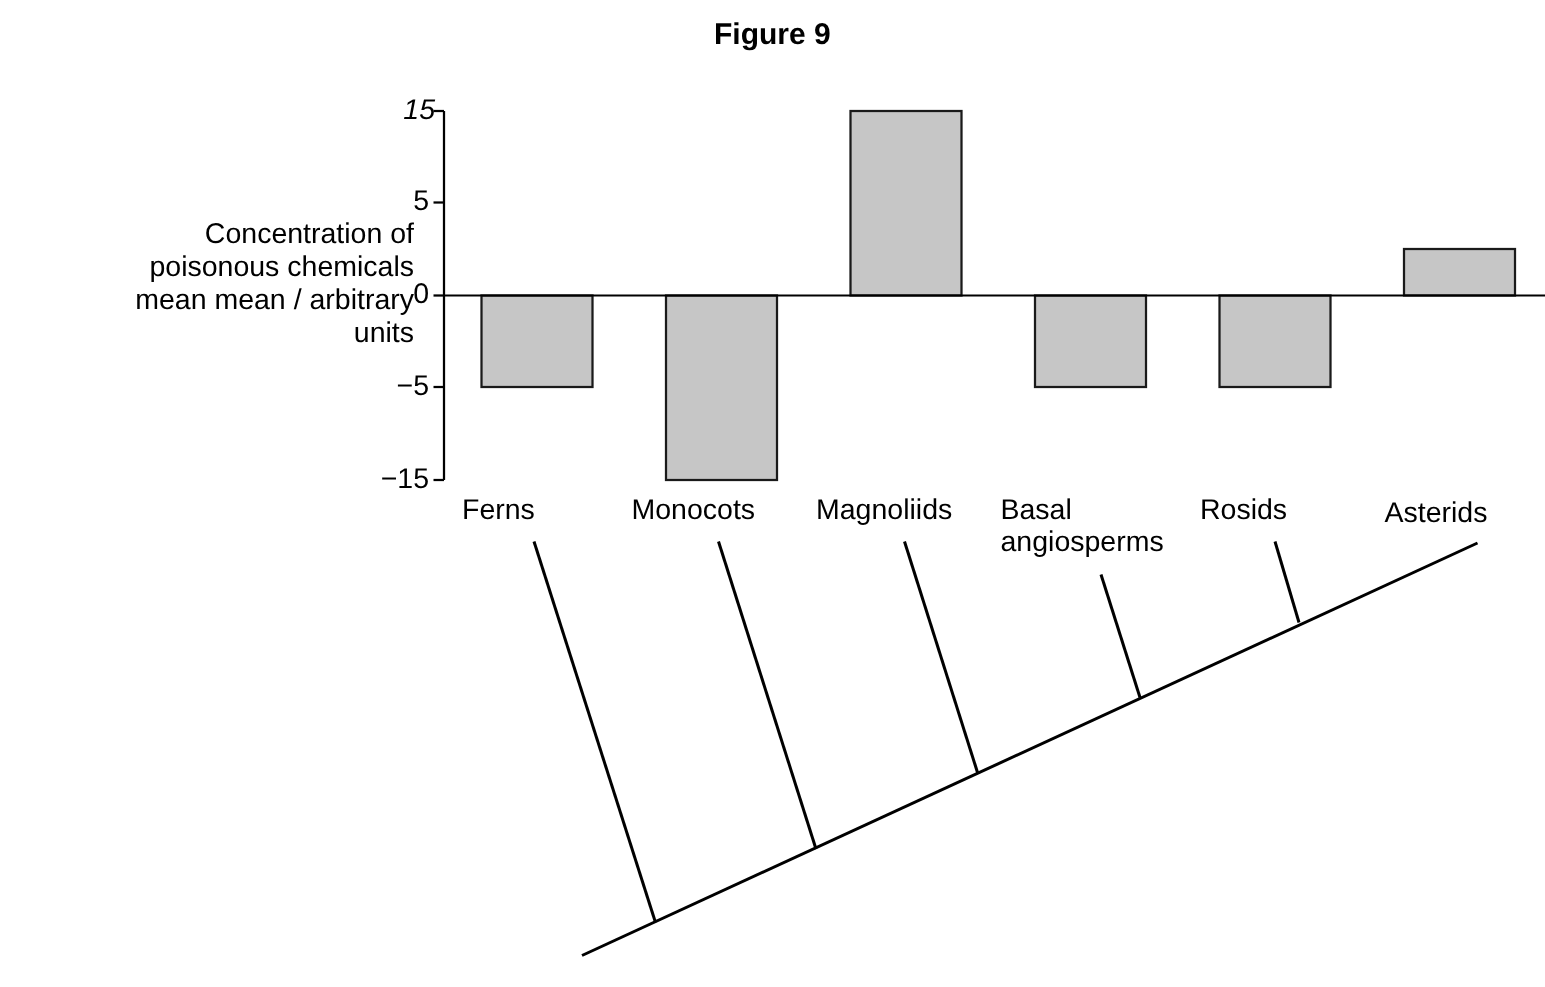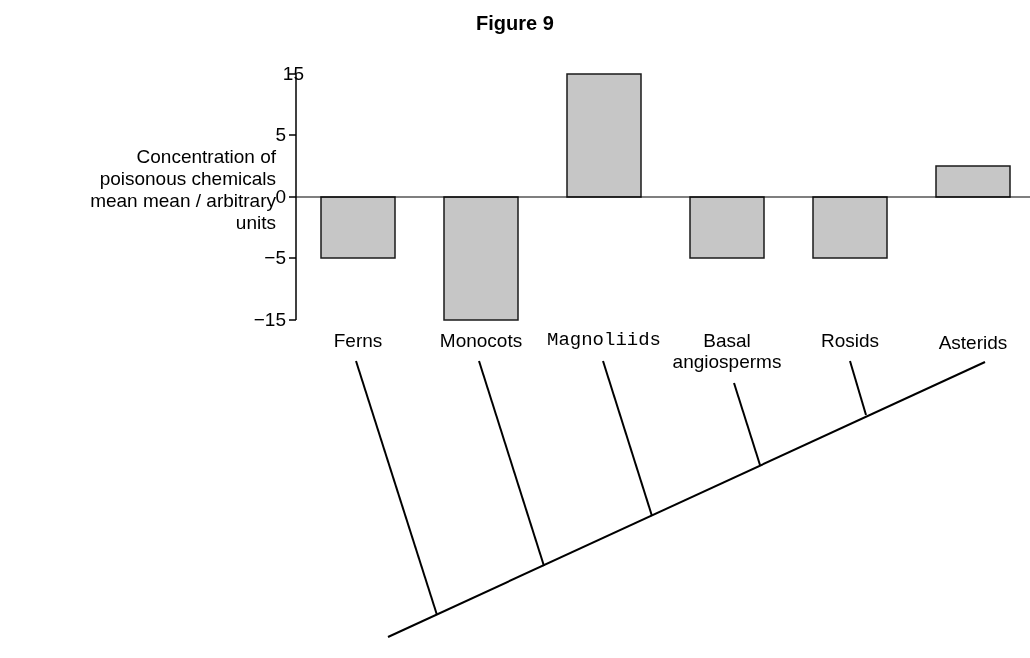--- a/index.html
+++ b/index.html
@@ -4,38 +4,38 @@
 <style>
   html, body { margin: 0; padding: 0; background: #ffffff; }
   body { width: 1030px; height: 658px; position: relative; overflow: hidden;
          font-family: "Liberation Sans", sans-serif; color: #000; }
   .title { position: absolute; top: 12px; left: 0; width: 1030px; text-align: left;
            font-weight: bold; font-size: 20px; }
   .title span { position: absolute; left: 476px; }
   .ylabel { position: absolute; left: 36px; top: 146px; font-size: 19px; line-height: 22px; width: 240px; }
   .ylabel div { white-space: nowrap; text-align: right; }
   .tick-label { position: absolute; font-size: 19px; text-align: right; width: 60px; }
-  .cat-label { position: absolute; font-size: 19px; text-align: center; line-height: 21px; white-space: nowrap; }
+  .cat-label { position: absolute; font-size: 19px; text-align: left; line-height: 21px; white-space: nowrap; }
   svg { position: absolute; left: 0; top: 0; }
 </style>
 </head>
 <body>
 
 <div class="title">
     <span>Figure 9</span>
   </div>
 
 <div class="ylabel">
   <div>Concentration of</div>
   <div>poisonous chemicals</div>
   <div>mean mean / arbitrary</div>
   <div>units</div>
 </div>
 
-<div class="tick-label" style="left:244px; top:63px;">15</div>
+<div class="tick-label" style="left:230px; top:63px;font-style:italic;">15</div>
 <div class="tick-label" style="left:226px; top:124px;">5</div>
 <div class="tick-label" style="left:226px; top:186px;">0</div>
 <div class="tick-label" style="left:226px; top:247px;">−5</div>
 <div class="tick-label" style="left:226px; top:309px;">−15</div>
 
 <svg width="1030" height="658">
 
   <line x1="296" y1="74" x2="296" y2="320" stroke="#000" stroke-width="1.5"></line>
   <line x1="289" y1="74" x2="296" y2="74" stroke="#000" stroke-width="1.5"></line>
   <line x1="289" y1="135" x2="296" y2="135" stroke="#000" stroke-width="1.5"></line>
@@ -61,21 +61,21 @@
     <line x1="850" y1="361" x2="866" y2="415"></line>
   </g>
 </svg>
 
 <div class="cat-label" style="left:308px; top:330px; width:100px;">
   <div>Ferns</div>
 </div>
 <div class="cat-label" style="left:421px; top:330px; width:120px;">
   <div>Monocots</div>
 </div>
-<div class="cat-label" style="left:544px; top:330px; width:120px;font-family:Liberation Mono, monospace;">
+<div class="cat-label" style="left:544px; top:330px; width:120px;">
   <div>Magnoliids</div>
 </div>
 <div class="cat-label" style="left:667px; top:330px; width:120px;">
   <div>Basal</div>
   <div>angiosperms</div>
 </div>
 <div class="cat-label" style="left:800px; top:330px; width:100px;">
   <div>Rosids</div>
 </div>
 <div class="cat-label" style="left:923px; top:332px; width:100px;">

